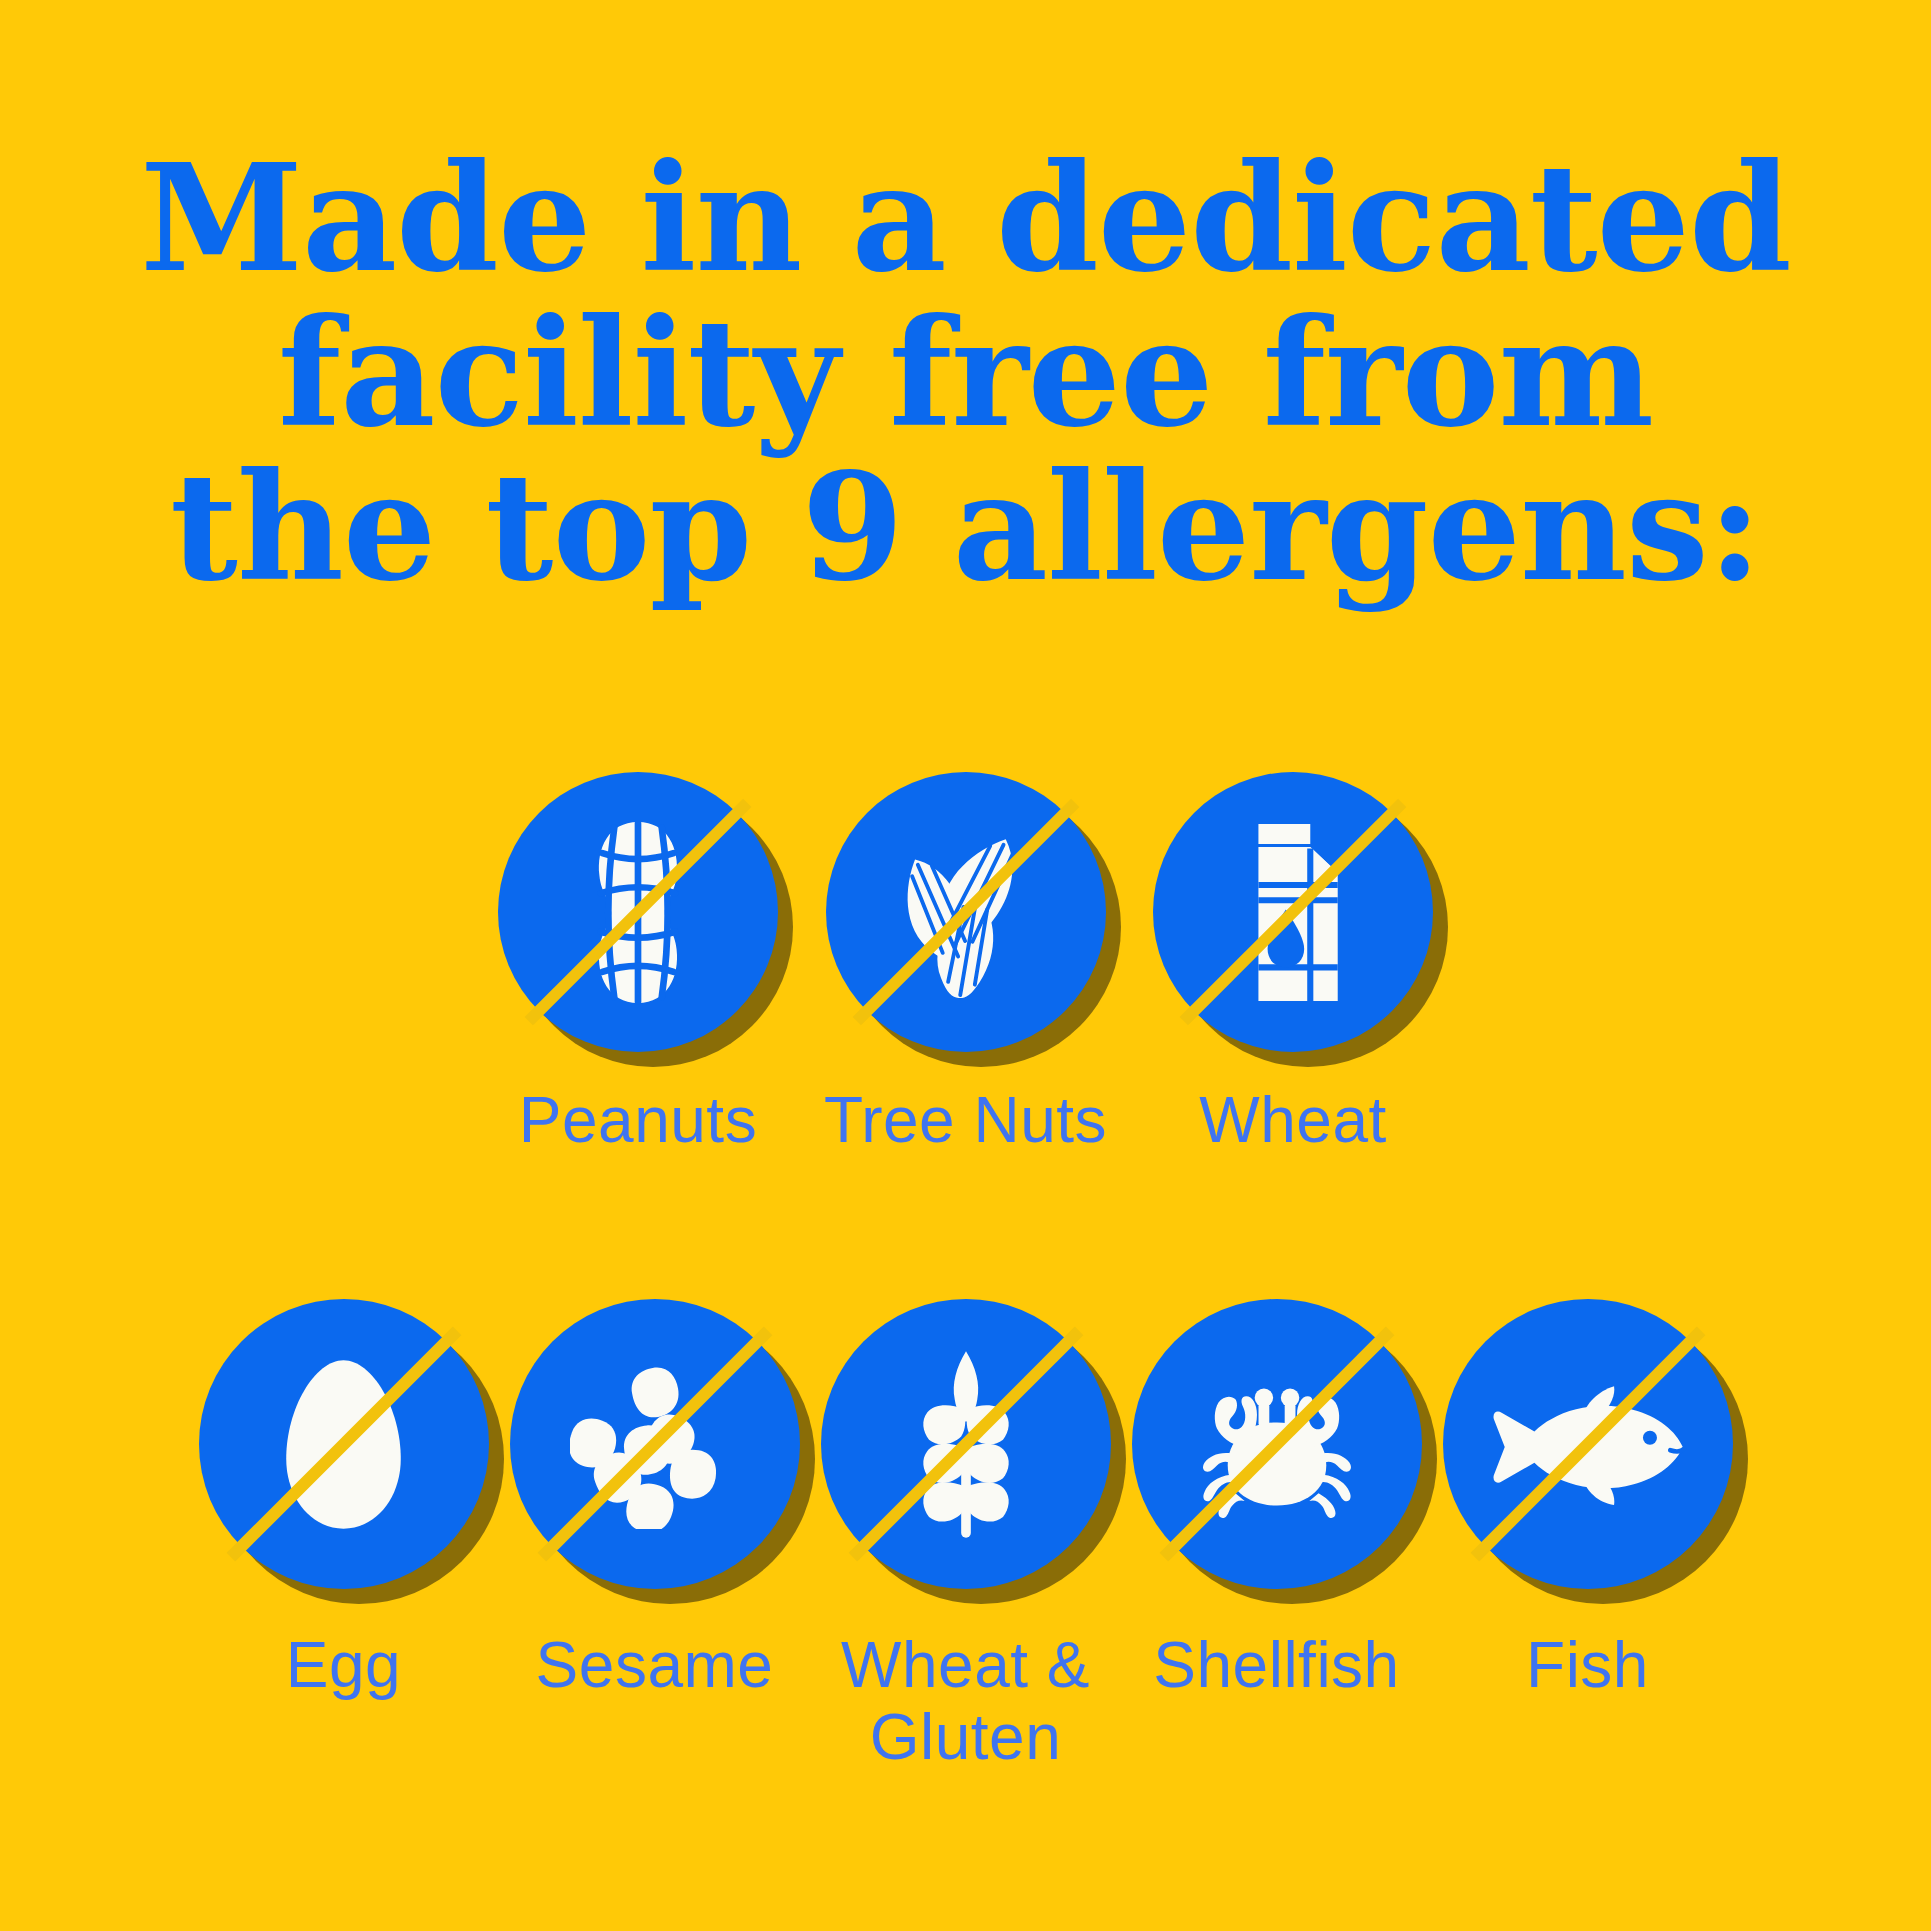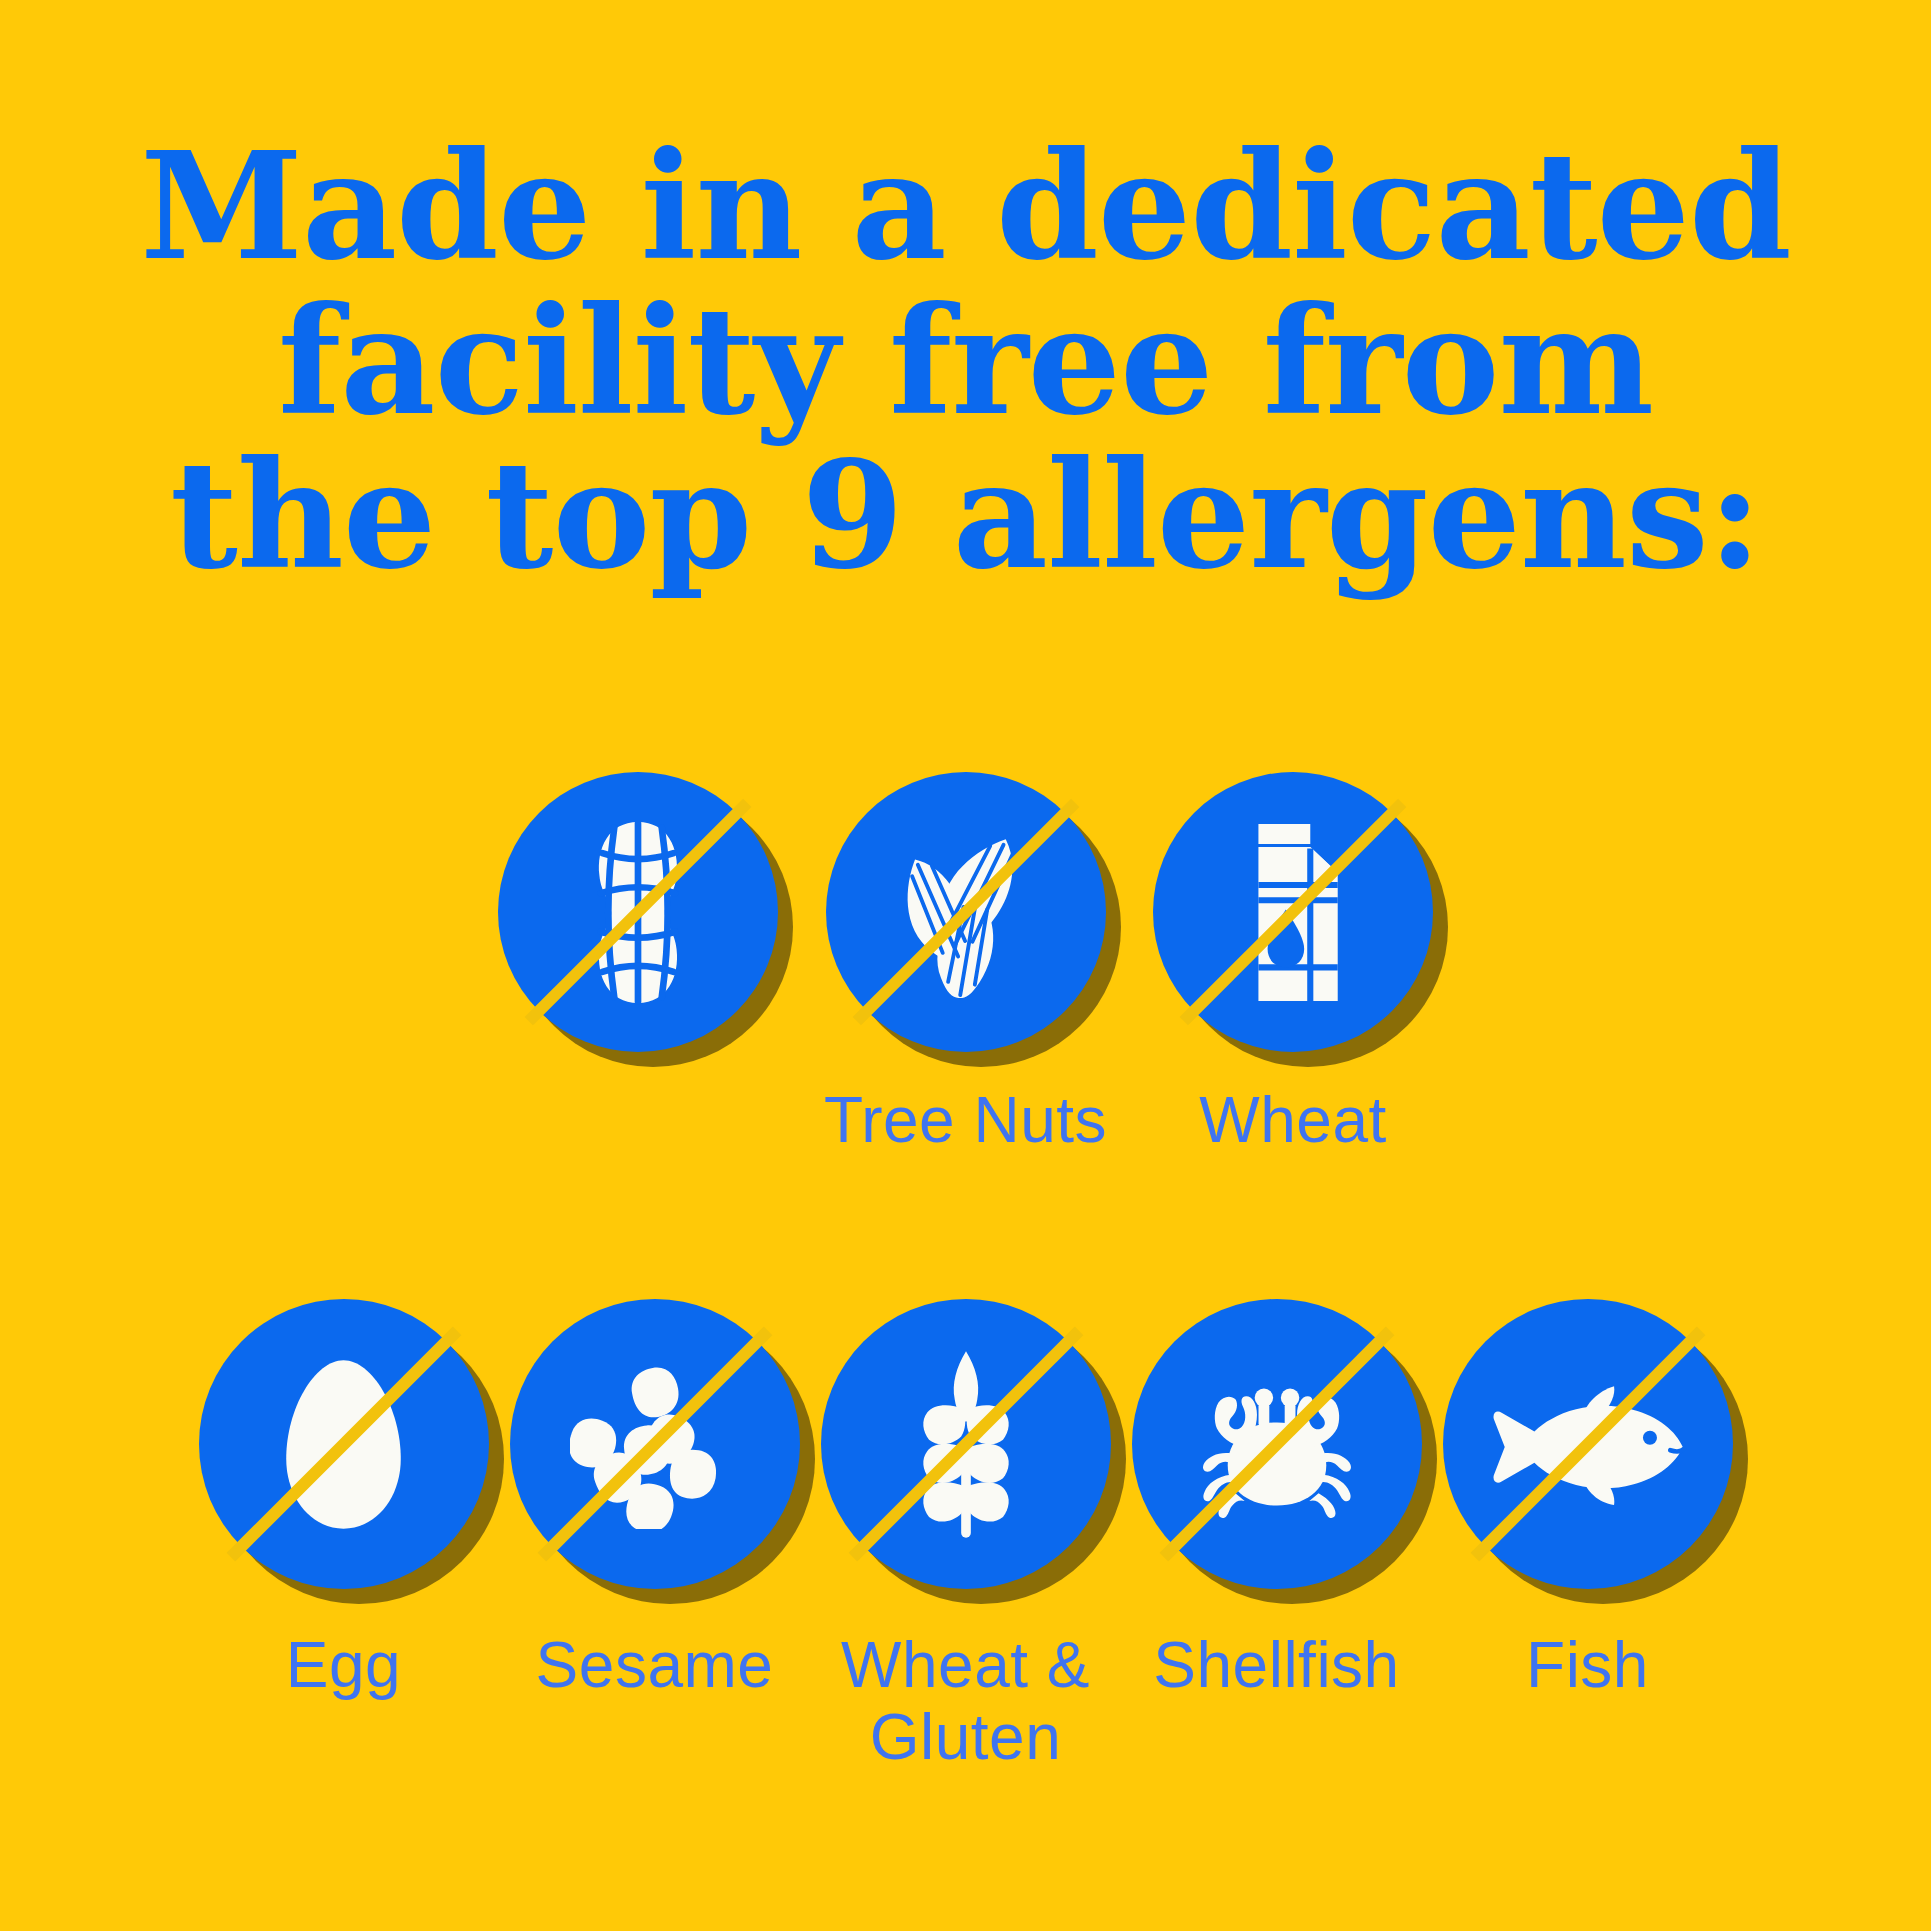--- a/index.html
+++ b/index.html
@@ -8,21 +8,21 @@
     background:#FFC907;
     font-family:"Liberation Sans", sans-serif;
     overflow:hidden;
     position:relative;
   }
   #root{width:1931px;height:1931px;position:relative;}
 
   
   .headline{
     position:absolute;
-    top:133px;left:0;width:1931px;
+    top:145px;left:0;width:1931px;
     text-align:center;
     color:#0B69EE;
     font-family:"DejaVu Serif","Liberation Serif",serif;
     font-weight:700;
     font-size:147px;
     line-height:1.0;
     letter-spacing:-1px;
   }
   .headline .hl{display:block;white-space:nowrap;}
   .headline .hl2{margin-top:7.7px;}
@@ -114,20 +114,21 @@
                 <path d="M34 8 Q26 65 34 122"></path>
                 <path d="M66 8 Q74 65 66 122"></path>
               </g>
             </svg>
           </div>
         </div>
         <svg class="slash" viewBox="0 0 100 100">
           <line x1="11" y1="89" x2="89" y2="11" stroke="#F2C20C" stroke-width="4.2"></line>
         </svg>
       </div>
+      <div class="label">Peanuts</div>
     </div>
 
     <div class="cell">
       <div class="badge">
         <div class="shadow"></div>
         <div class="disc">
           <div class="glyph">
             <svg width="179" height="179" viewBox="0 0 120 120">
               <g fill="#FAFAF5">
                 <g transform="rotate(22 72 48)">

